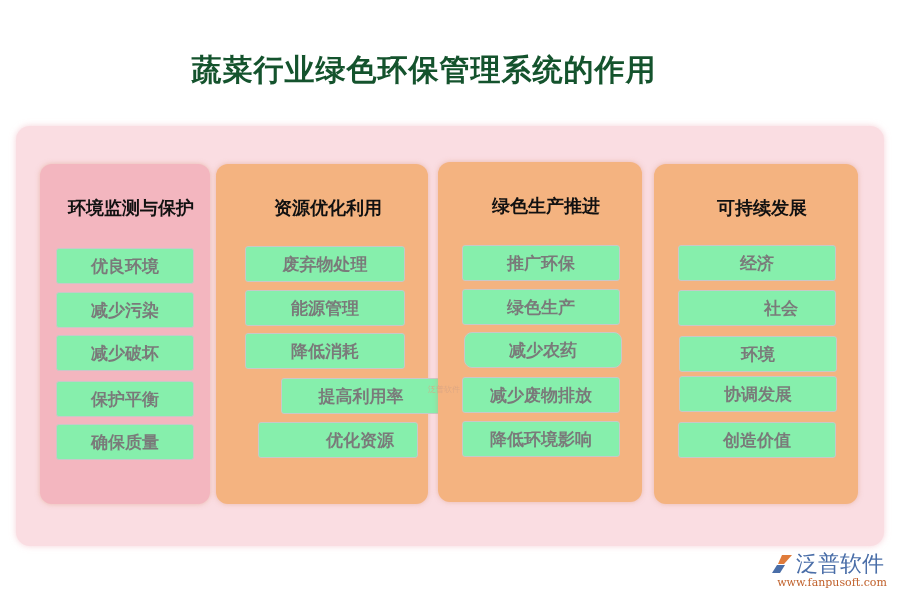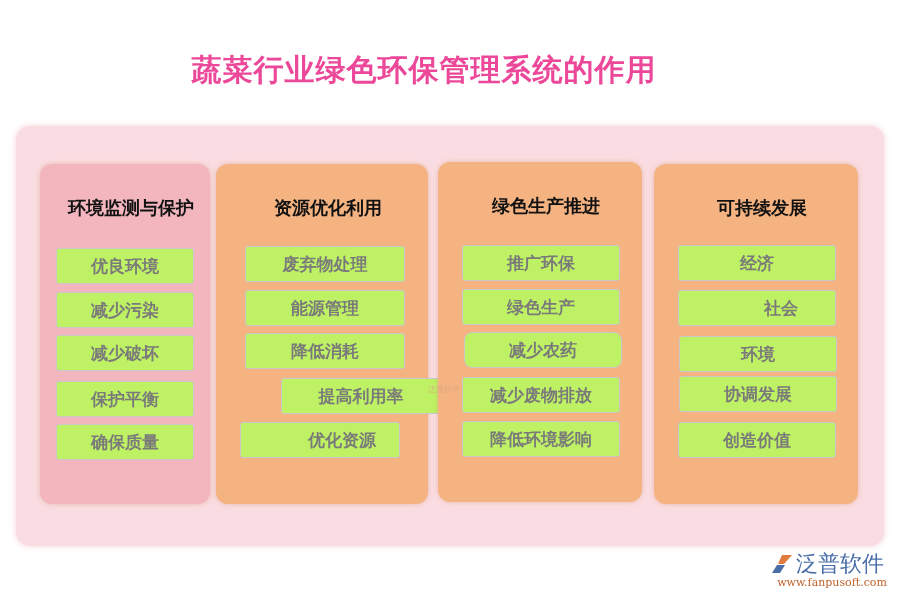--- a/index.html
+++ b/index.html
@@ -1,28 +1,28 @@
 <!DOCTYPE html>
 <html><head>
 <meta charset="utf-8">
 <style>
   * { box-sizing: border-box; margin: 0; padding: 0; }
   body { width: 900px; height: 600px; background: #ffffff; position: relative; overflow: hidden;
          font-family: "DejaVu Sans", sans-serif; }
   .title { position: absolute; top: 50px; left: 0; width: 848px; text-align: center;
-           font-size: 30px; font-weight: bold; color: #ec4899; letter-spacing: 1px; }
+           font-size: 30px; font-weight: bold; color: #14532d; letter-spacing: 1px; }
   .panel { position: absolute; left: 16px; top: 126px; width: 868px; height: 420px;
            background: #fadde2; border-radius: 14px; box-shadow: 0 0 6px rgba(240,180,190,0.6); }
   .col { position: absolute; top: 164px; height: 340px; border-radius: 12px;
          box-shadow: 0 0 5px rgba(220,150,120,0.5); }
   .col.pink { background: #f3b6bf; }
   .col.orange { background: #f4b380; }
   .col-title { position: absolute; top: 32px; left: 0; width: 100%; text-align: center;
                font-size: 18px; font-weight: bold; color: #111; padding-left: 12px; }
-  .item { position: absolute; height: 36px; background: #bef264; border: 1px solid #c8c8c8;
+  .item { position: absolute; height: 36px; background: #86efac; border: 1px solid #c8c8c8;
           border-radius: 3px; text-align: center; line-height: 34px;
           font-size: 17px; font-weight: bold; color: #7a7a7a; }
   .logo { position: absolute; left: 772px; top: 552px; width: 120px; }
   .logo-name { font-size: 22px; color: #4a6ea8; padding-left: 24px; line-height: 24px; }
   .logo-url { font-family: "DejaVu Serif", serif; font-size: 11px; color: #c0602a; text-align: center; }
   .logo-mark { position: absolute; left: 0; top: 3px; width: 20px; height: 18px; }
   .wm { position: absolute; left: 428px; top: 384px; font-size: 8px; color: #d9a584; opacity: 0.8; }
 </style>
 </head>
 <body>
@@ -40,21 +40,21 @@
 <div class="item" style="left:56px;top:381px;width:138px;">保护平衡</div>
 <div class="item" style="left:56px;top:424px;width:138px;">确保质量</div>
 
 <div class="col orange" style="left:216px;width:212px;">
   <div class="col-title">资源优化利用</div>
 </div>
 <div class="item" style="left:245px;top:246px;width:160px;">废弃物处理</div>
 <div class="item" style="left:245px;top:290px;width:160px;">能源管理</div>
 <div class="item" style="left:245px;top:333px;width:160px;">降低消耗</div>
 <div class="item" style="left:245px;top:378px;width:160px;margin-left:36px;">提高利用率</div>
-<div class="item" style="left:240px;top:422px;width:160px;padding-left:44px;">优化资源</div>
+<div class="item" style="left:258px;top:422px;width:160px;padding-left:44px;">优化资源</div>
 
 <div class="col orange" style="left:438px;width:204px;top:162px;">
   <div class="col-title">绿色生产推进</div>
 </div>
 <div class="item" style="left:462px;top:245px;width:158px;">推广环保</div>
 <div class="item" style="left:462px;top:289px;width:158px;">绿色生产</div>
 <div class="item" style="left:464px;top:332px;width:158px;border-radius:8px;">减少农药</div>
 <div class="item" style="left:462px;top:377px;width:158px;">减少废物排放</div>
 <div class="item" style="left:462px;top:421px;width:158px;">降低环境影响</div>
 

